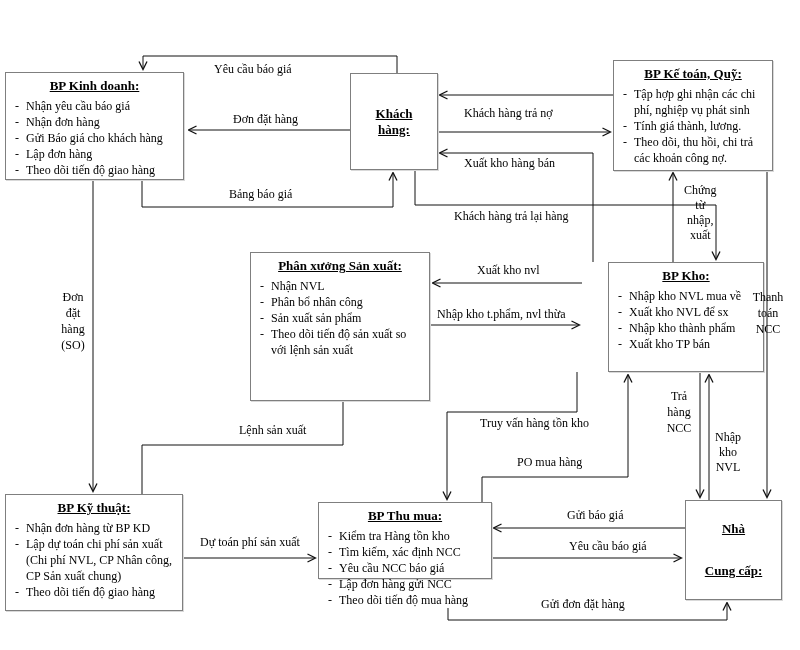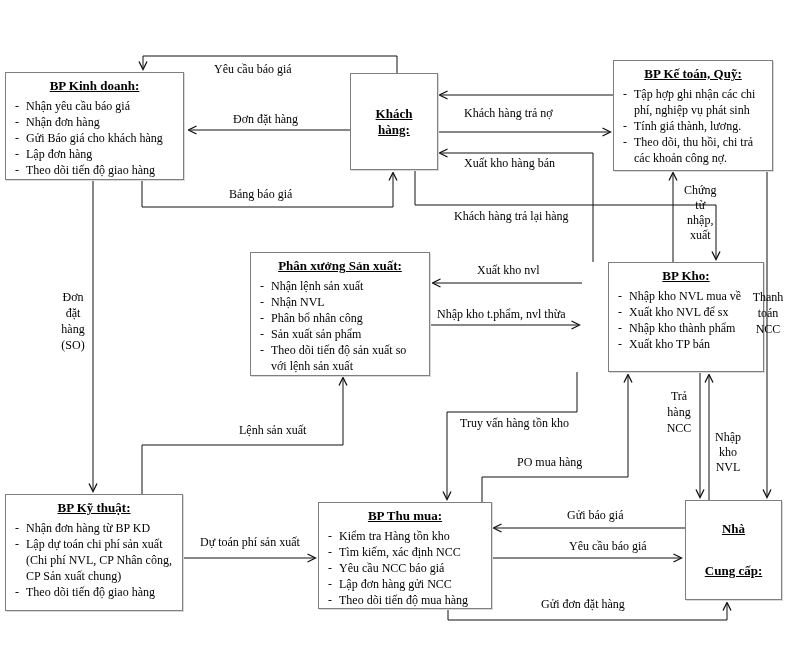--- a/index.html
+++ b/index.html
@@ -70,23 +70,22 @@
     <div class="box-title" style="margin:4px;">Khách hàng:</div>
   </div>
 
   <div class="box" style="left:613px;top:60px;width:160px;height:111px;">
     <div class="box-title">BP Kế toán, Quỹ:</div>
     <div class="item">Tập hợp ghi nhận các chi phí, nghiệp vụ phát sinh</div>
     <div class="item">Tính giá thành, lương.</div>
     <div class="item">Theo dõi, thu hồi, chi trả các khoản công nợ.</div>
   </div>
 
-  <div class="box" style="left:250px;top:252px;width:180px;height:124px;">
+  <div class="box" style="left:250px;top:252px;width:180px;height:149px;">
     <div class="box-title">Phân xưởng Sản xuất:</div>
-    <div class="item">Nhận lệnh sản xuất</div>
     <div class="item">Nhận NVL</div>
     <div class="item">Phân bổ nhân công</div>
     <div class="item">Sản xuất sản phẩm</div>
     <div class="item">Theo dõi tiến độ sản xuất so với lệnh sản xuất</div>
   </div>
 
   <div class="box" style="left:608px;top:262px;width:156px;height:110px;">
     <div class="box-title">BP Kho:</div>
     <div class="item">Nhập kho NVL mua về</div>
     <div class="item">Xuất kho NVL để sx</div>
@@ -94,21 +93,21 @@
     <div class="item">Xuất kho TP bán</div>
   </div>
 
   <div class="box" style="left:5px;top:494px;width:178px;height:117px;">
     <div class="box-title">BP Kỹ thuật:</div>
     <div class="item">Nhận đơn hàng từ BP KD</div>
     <div class="item">Lập dự toán chi phí sản xuất (Chi phí NVL, CP Nhân công, CP Sản xuất chung)</div>
     <div class="item">Theo dõi tiến độ giao hàng</div>
   </div>
 
-  <div class="box" style="left:318px;top:502px;width:174px;height:107px;">
+  <div class="box" style="left:318px;top:502px;width:174px;height:77px;">
     <div class="box-title">BP Thu mua:</div>
     <div class="item">Kiểm tra Hàng tồn kho</div>
     <div class="item">Tìm kiếm, xác định NCC</div>
     <div class="item">Yêu cầu NCC báo giá</div>
     <div class="item">Lập đơn hàng gửi NCC</div>
     <div class="item">Theo dõi tiến độ mua hàng</div>
   </div>
 
   <div class="box center-box" style="left:685px;top:500px;width:97px;height:100px;gap:26px;">
     <div class="box-title" style="margin:0;">Nhà</div>
@@ -134,20 +133,20 @@
 hàng
 NCC</div>
   <div class="label vlabel-left" style="left:715px;top:395px;margin-top:35px;">Nhập
 kho
 NVL</div>
   <div class="label vlabel" style="left:53px;top:289px;width:40px;">Đơn
 đặt
 hàng
 (SO)</div>
   <div class="label" style="left:239px;top:423px;">Lệnh sản xuất</div>
-  <div class="label" style="left:460px;top:416px;">Truy vấn hàng tồn kho</div>
+  <div class="label" style="left:480px;top:416px;">Truy vấn hàng tồn kho</div>
   <div class="label" style="left:517px;top:455px;">PO mua hàng</div>
   <div class="label" style="left:200px;top:535px;">Dự toán phí sản xuất</div>
   <div class="label" style="left:567px;top:508px;">Gửi báo giá</div>
   <div class="label" style="left:569px;top:539px;">Yêu cầu báo giá</div>
   <div class="label" style="left:541px;top:597px;">Gửi đơn đặt hàng</div>
 
 </div>
 
 </body></html>

